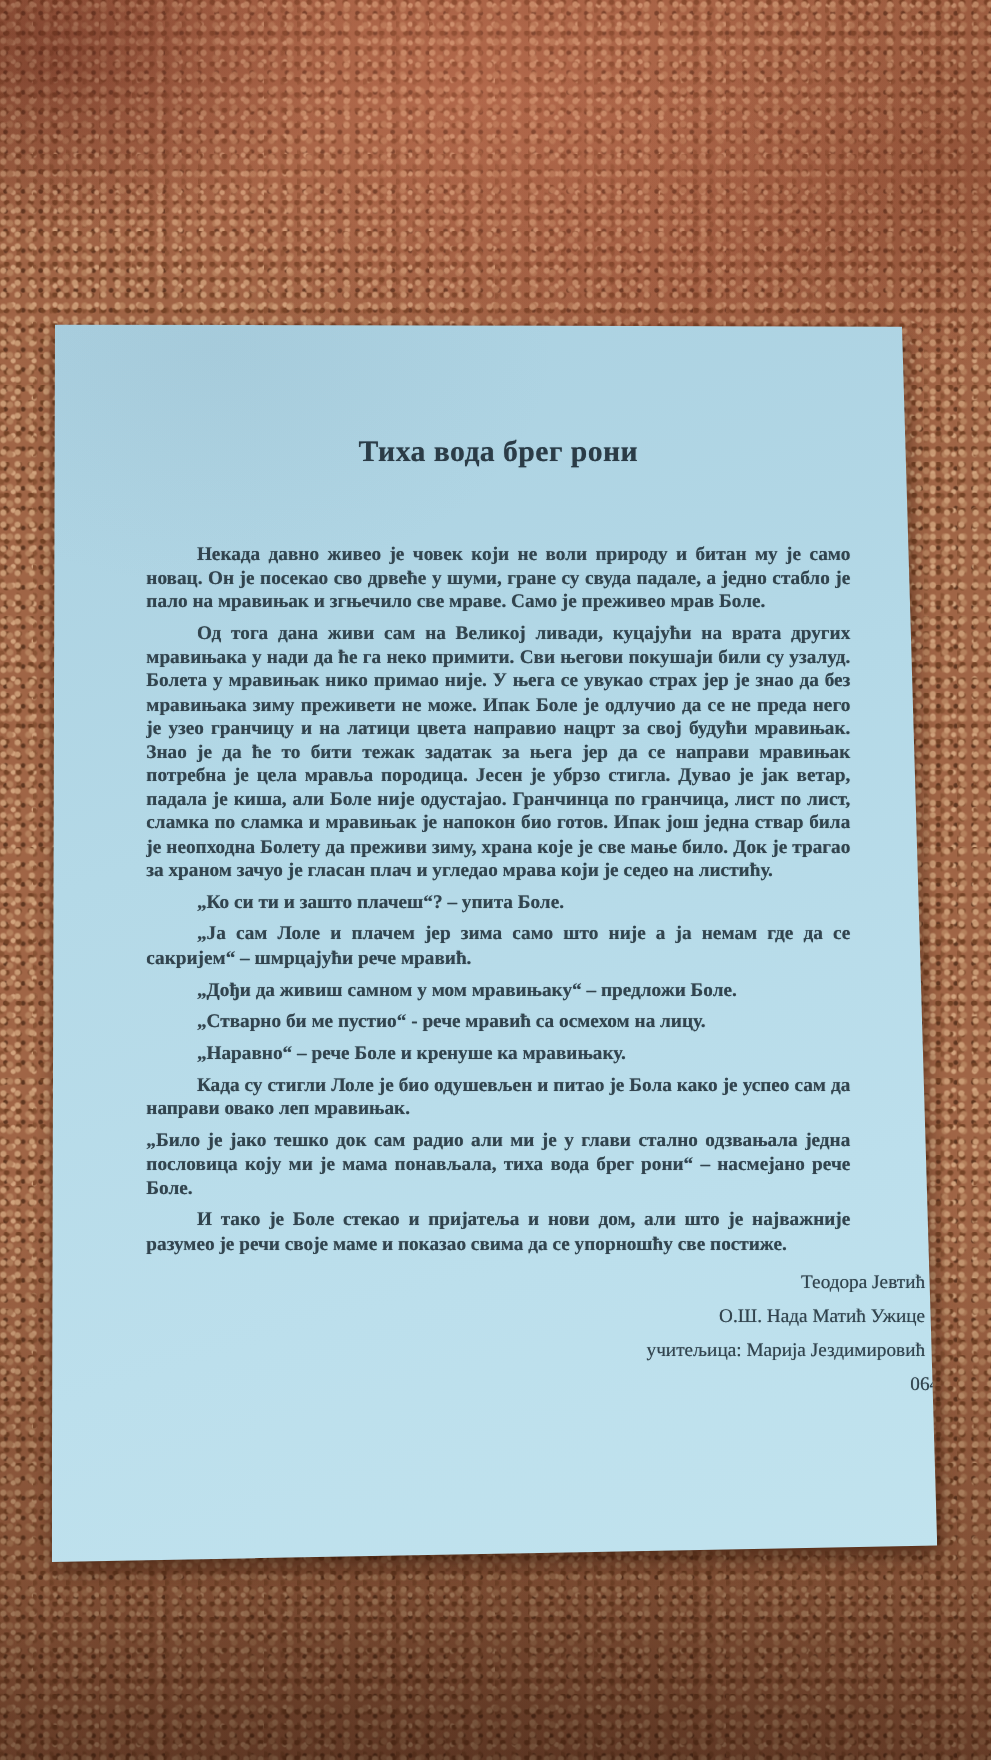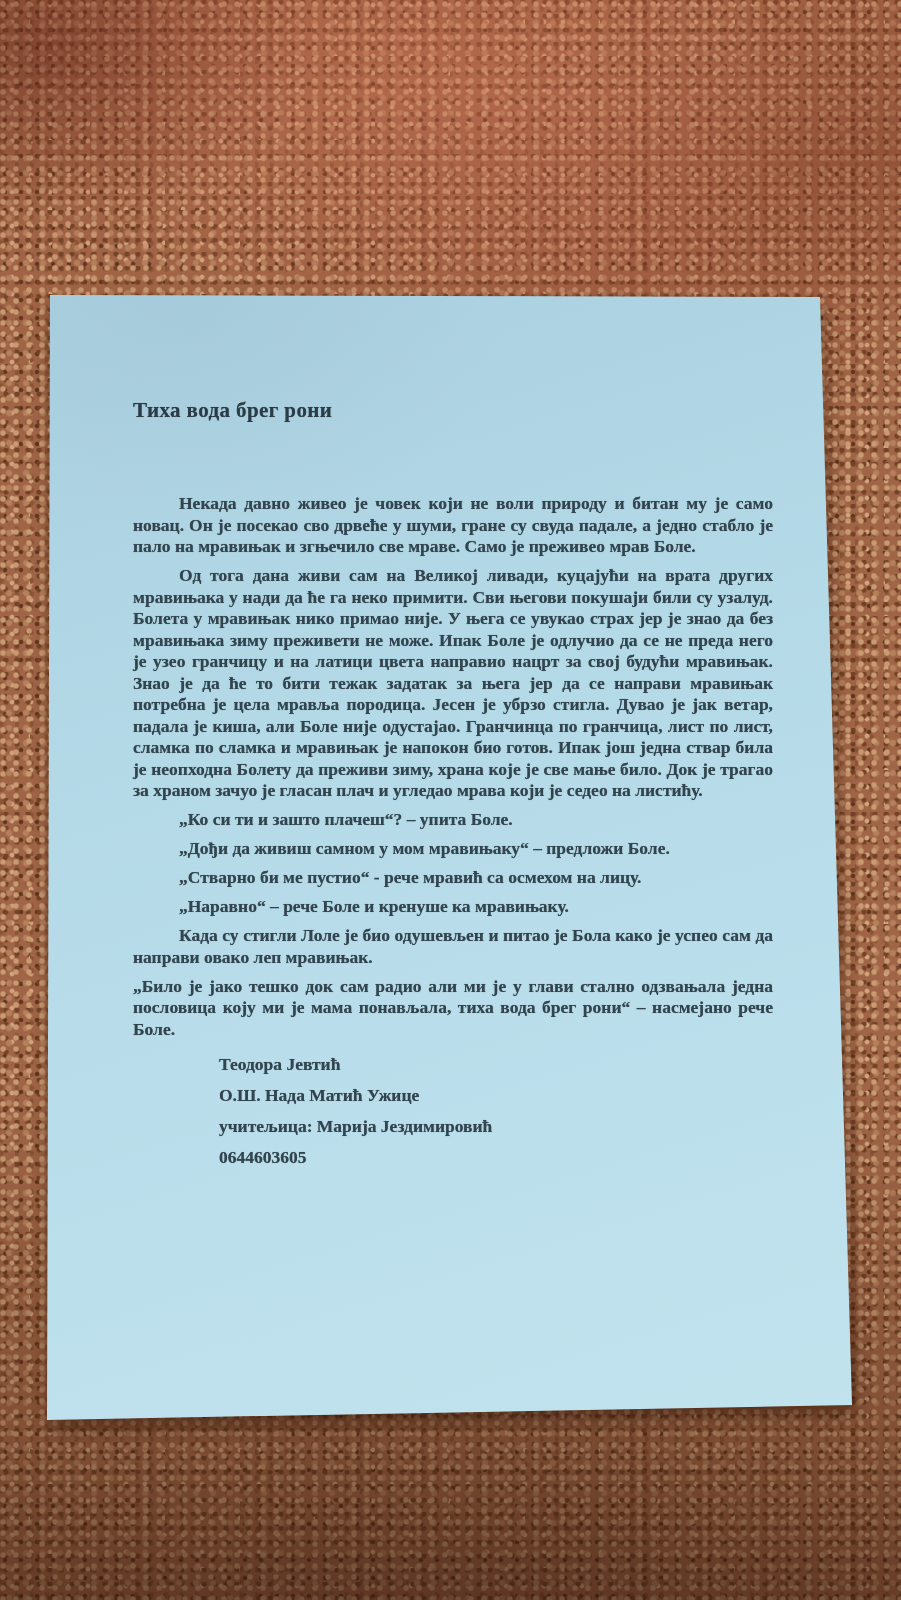--- a/index.html
+++ b/index.html
@@ -50,72 +50,74 @@
   }
 
   .content {
     position: absolute; left: 86px; top: 0; width: 640px;
     color: #32444e;
     font-size: 17.5px;
     line-height: 21.5px;
     text-shadow: 0 0 0.7px rgba(47,66,78,0.65);
   }
   .title {
-    font-size: 21px;
+    font-size: 27px;
     font-weight: bold;
     color: #2b3c47;
+    text-align: center;
     letter-spacing: 0.4px;
     margin: 104px 0 69px 0;
     line-height: 27px;
   }
   .para {
     margin: 0 0 7.5px 0;
     text-align: justify;
     font-weight: bold;
   }
   .para.indent { text-indent: 46px; }
 
   .signature {
     position: absolute; left: 86px; top: 0; width: 700px;
     margin-top: 14px;
     color: #32444e;
     font-size: 17.5px;
     text-shadow: 0 0 0.7px rgba(47,66,78,0.65);
     position: relative;
   }
   .sig-line {
-    text-align: left;
+    text-align: right;
     line-height: 21.5px;
     margin: 0 0 9.5px 0;
-    font-weight: bold;
   }
   .sig-line:nth-child(1), .sig-line:nth-child(2), .sig-line:nth-child(3) { margin-right: 78px; }
   .sig-line:nth-child(4) { margin-right: 4px; }
   .sig-line:nth-child(5) { margin-right: 42px; }
 </style>
 </head>
 <body>
 
 <div class="scene">
   <div class="carpet"></div>
   <div class="carpet-shade"></div>
 
   <div class="paper-wrap">
     <div class="paper">
       <div class="content">
         <h1 class="title">Тиха вода брег рони</h1>
         <div id="body-container">
             <p class="para indent">Некада давно живео је човек који не воли природу и битан му је само новац. Он је посекао сво дрвеће у шуми, гране су свуда падале, а једно стабло је пало на мравињак и згњечило све мраве. Само је преживео мрав Боле.</p>
             <p class="para indent">Од тога дана живи сам на Великој ливади, куцајући на врата других мравињака у нади да ће га неко примити. Сви његови покушаји били су узалуд. Болета у мравињак нико примао није. У њега се увукао страх јер је знао да без мравињака зиму преживети не може. Ипак Боле је одлучио да се не преда него је узео гранчицу и на латици цвета направио нацрт за свој будући мравињак. Знао је да ће то бити тежак задатак за њега јер да се направи мравињак потребна је цела мравља породица. Јесен је убрзо стигла. Дувао је јак ветар, падала је киша, али Боле није одустајао. Гранчинца по гранчица, лист по лист, сламка по сламка и мравињак је напокон био готов. Ипак још једна ствар била је неопходна Болету да преживи зиму, храна које је све мање било. Док је трагао за храном зачуо је гласан плач и угледао мрава који је седео на листићу.</p>
             <p class="para indent">„Ко си ти и зашто плачеш“? – упита Боле.</p>
+            <p class="para indent">„Ја сам Лоле и плачем јер зима само што није а ја немам где да се сакријем“ – шмрцајући рече мравић.</p>
             <p class="para indent">„Дођи да живиш самном у мом мравињаку“ – предложи Боле.</p>
             <p class="para indent">„Стварно би ме пустио“ - рече мравић са осмехом на лицу.</p>
             <p class="para indent">„Наравно“ – рече Боле и кренуше ка мравињаку.</p>
             <p class="para indent">Када су стигли Лоле је био одушевљен и питао је Бола како је успео сам да направи овако леп мравињак.</p>
             <p class="para">„Било је јако тешко док сам радио али ми је у глави стално одзвањала једна пословица коју ми је мама понављала, тиха вода брег рони“ – насмејано рече Боле.</p>
+            <p class="para indent">И тако је Боле стекао и пријатеља и нови дом, али што је најважније разумео је речи своје маме и показао свима да се упорношћу све постиже.</p>
           </div>
         <div class="signature" id="sig-container">
             <div class="sig-line">Теодора Јевтић</div>
             <div class="sig-line">О.Ш. Нада Матић Ужице</div>
             <div class="sig-line">учитељица: Марија Јездимировић</div>
             <div class="sig-line">0644603605</div>
           </div>
       </div>
     </div>
   </div>

